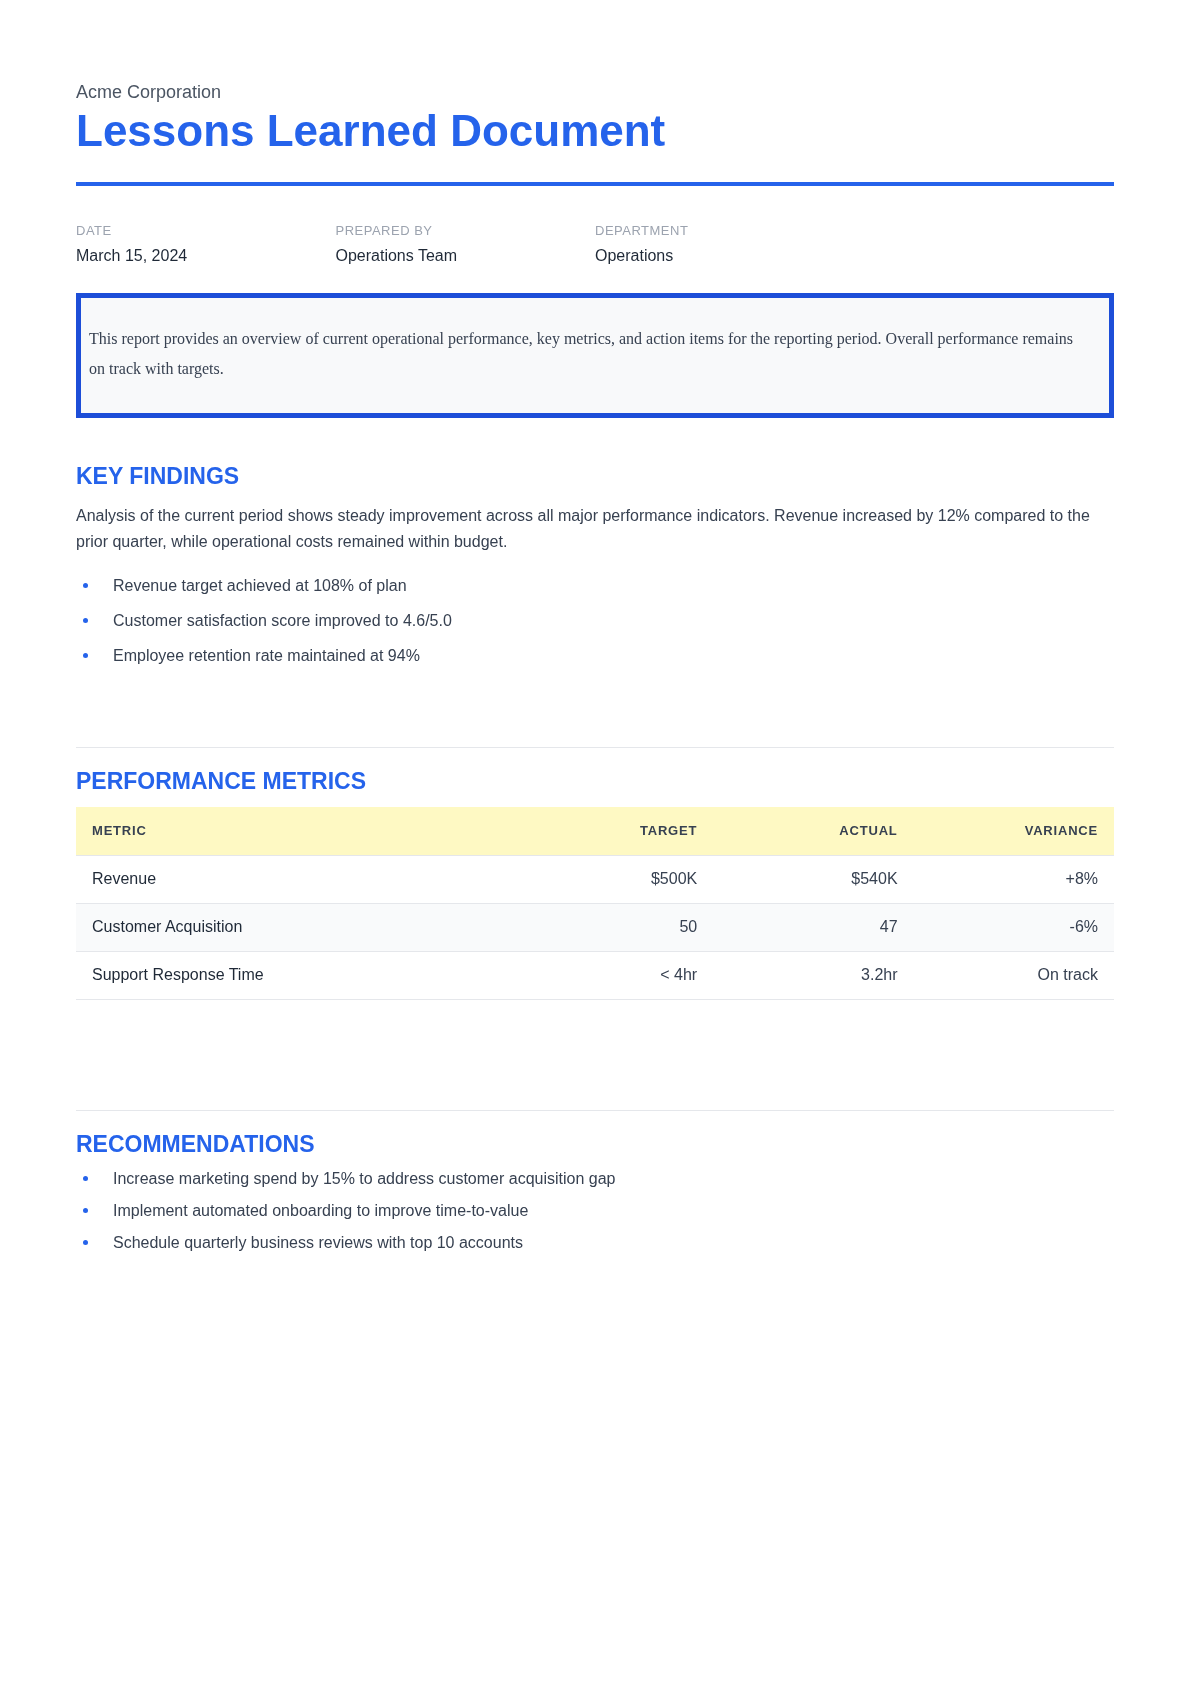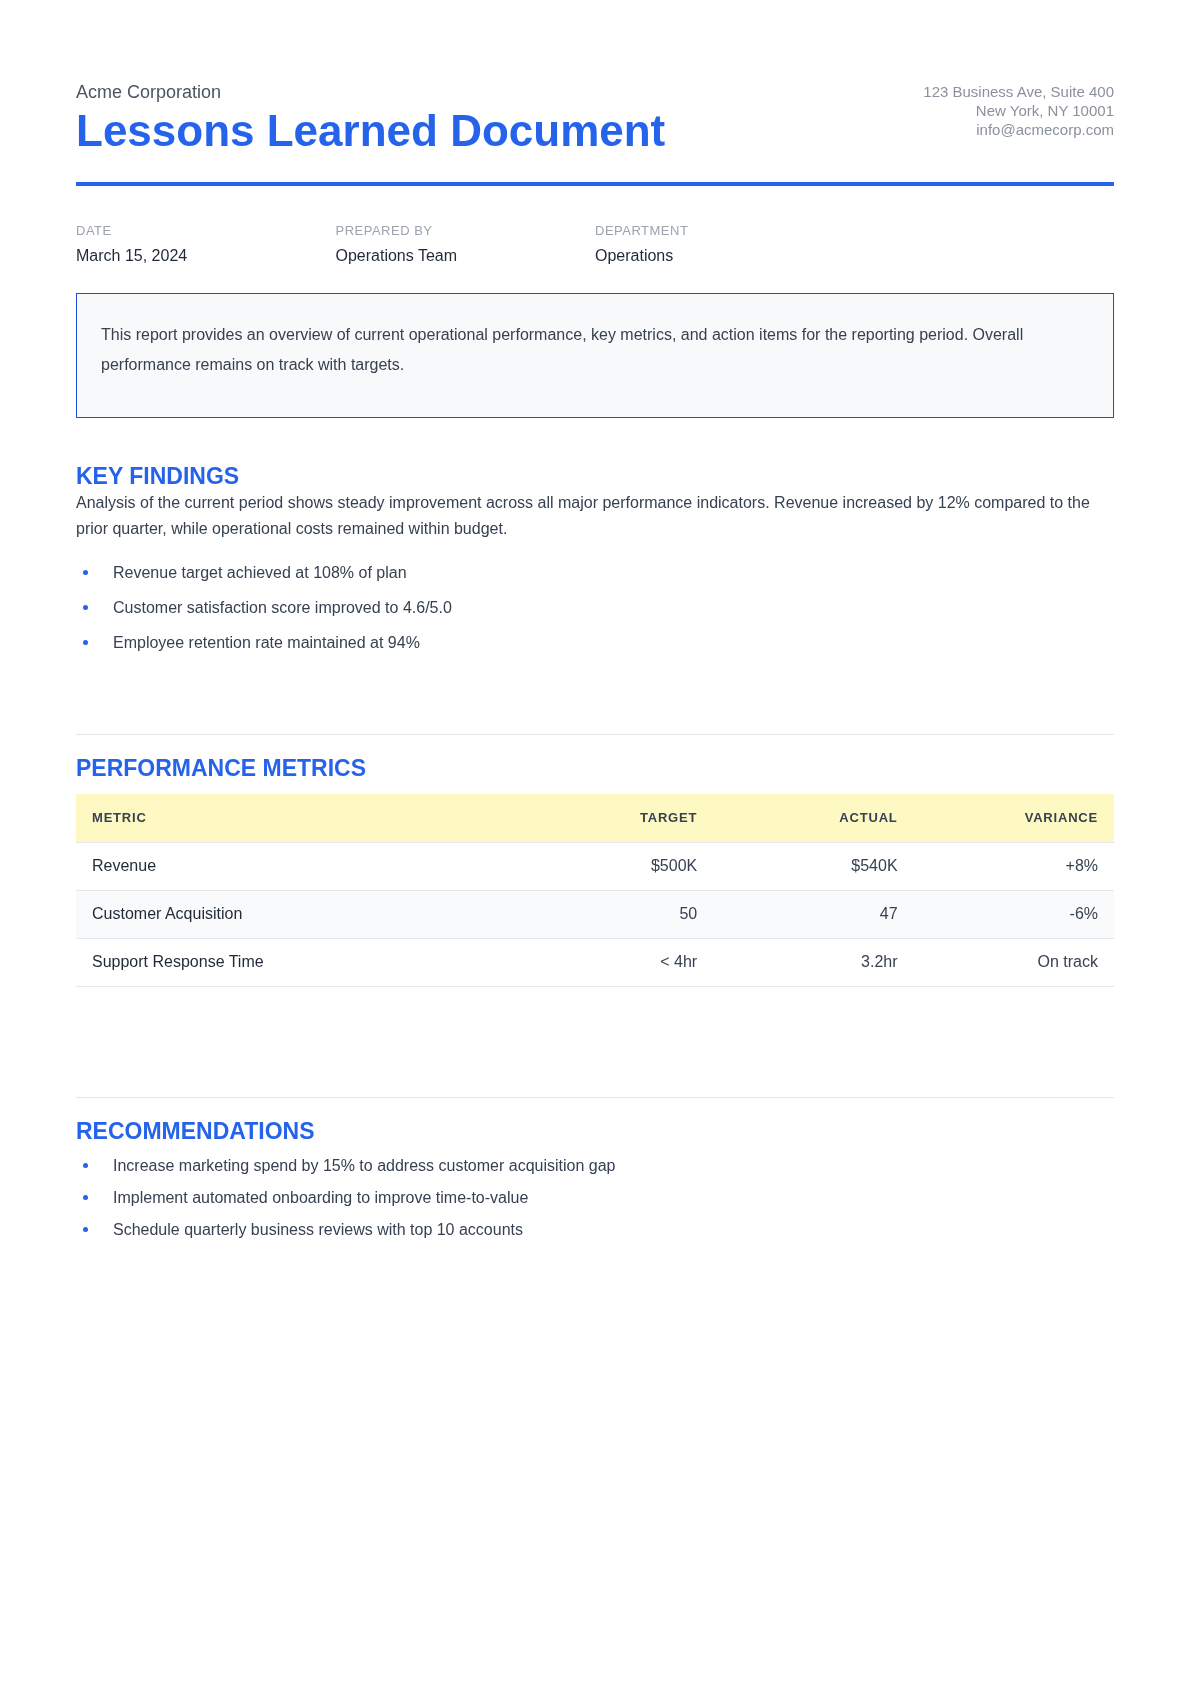--- a/index.html
+++ b/index.html
@@ -26,31 +26,31 @@
   .title-rule { height: 4px; background: #2563eb; margin-top: 28px; }
 
   
   .meta-grid { display: grid; grid-template-columns: repeat(4, 1fr); margin-top: 38px; }
   .meta-label { font-size: 13px; line-height: 14px; color: #9ca3af; letter-spacing: 0.5px; }
   .meta-value { font-size: 16px; line-height: 19px; color: #1f2937; margin-top: 8px; }
 
   
   .summary-box {
     margin-top: 28px; height: 125px;
-    background: #f8f9fa; border: 1px solid #1d4ed8;
-    padding: 26px 24px 0 24px;
-    font-size: 16px; line-height: 30px; color: #374151;
+    background: #f8f9fa; border: 5px solid #1d4ed8;
+    padding: 26px 24px 0 8px;
+    font-size: 16px; line-height: 30px; color: #374151; font-family: Liberation Serif, serif;
   }
 
   
   .section-heading { font-size: 23px; line-height: 27px; font-weight: bold; color: #2563eb; }
   .h-kf { margin-top: 45px; }
   .h-pm { margin-top: 20px; }
   .h-rec { margin-top: 20px; }
-  .body-paragraph { font-size: 16px; line-height: 26px; color: #374151; }
+  .body-paragraph { margin-top: 13px; font-size: 16px; line-height: 26px; color: #374151; }
 
   .bullet-list { list-style: none; }
   .bullet-list.kf { margin-top: 13px; }
   .bullet-list.rec { margin-top: 5px; }
   .bullet-list li { display: flex; align-items: center; font-size: 16px; color: #374151; }
   .bullet-list.kf li { height: 35px; }
   .bullet-list.rec li { height: 32px; }
   .bullet-dot { width: 5px; height: 5px; border-radius: 50%; background: #2563eb; margin: 0 25px 0 7px; flex: none; }
 
   .divider { height: 1px; background: #e5e7eb; }
@@ -90,25 +90,20 @@
 </style>
 </head>
 <body>
 
 <div class="page">
   <div class="content">
 
     <div class="header-block">
       <div class="company-name">Acme Corporation</div>
       <div class="doc-title">Lessons Learned Document</div>
-      <div class="address-block">
-          <div>123 Business Ave, Suite 400</div>
-          <div>New York, NY 10001</div>
-          <div>info@acmecorp.com</div>
-        </div>
     </div>
     <div class="title-rule"></div>
 
     <div class="meta-grid">
         <div class="meta-col">
         <div class="meta-label">DATE</div>
         <div class="meta-value">March 15, 2024</div>
       </div>
         <div class="meta-col">
         <div class="meta-label">PREPARED BY</div>

